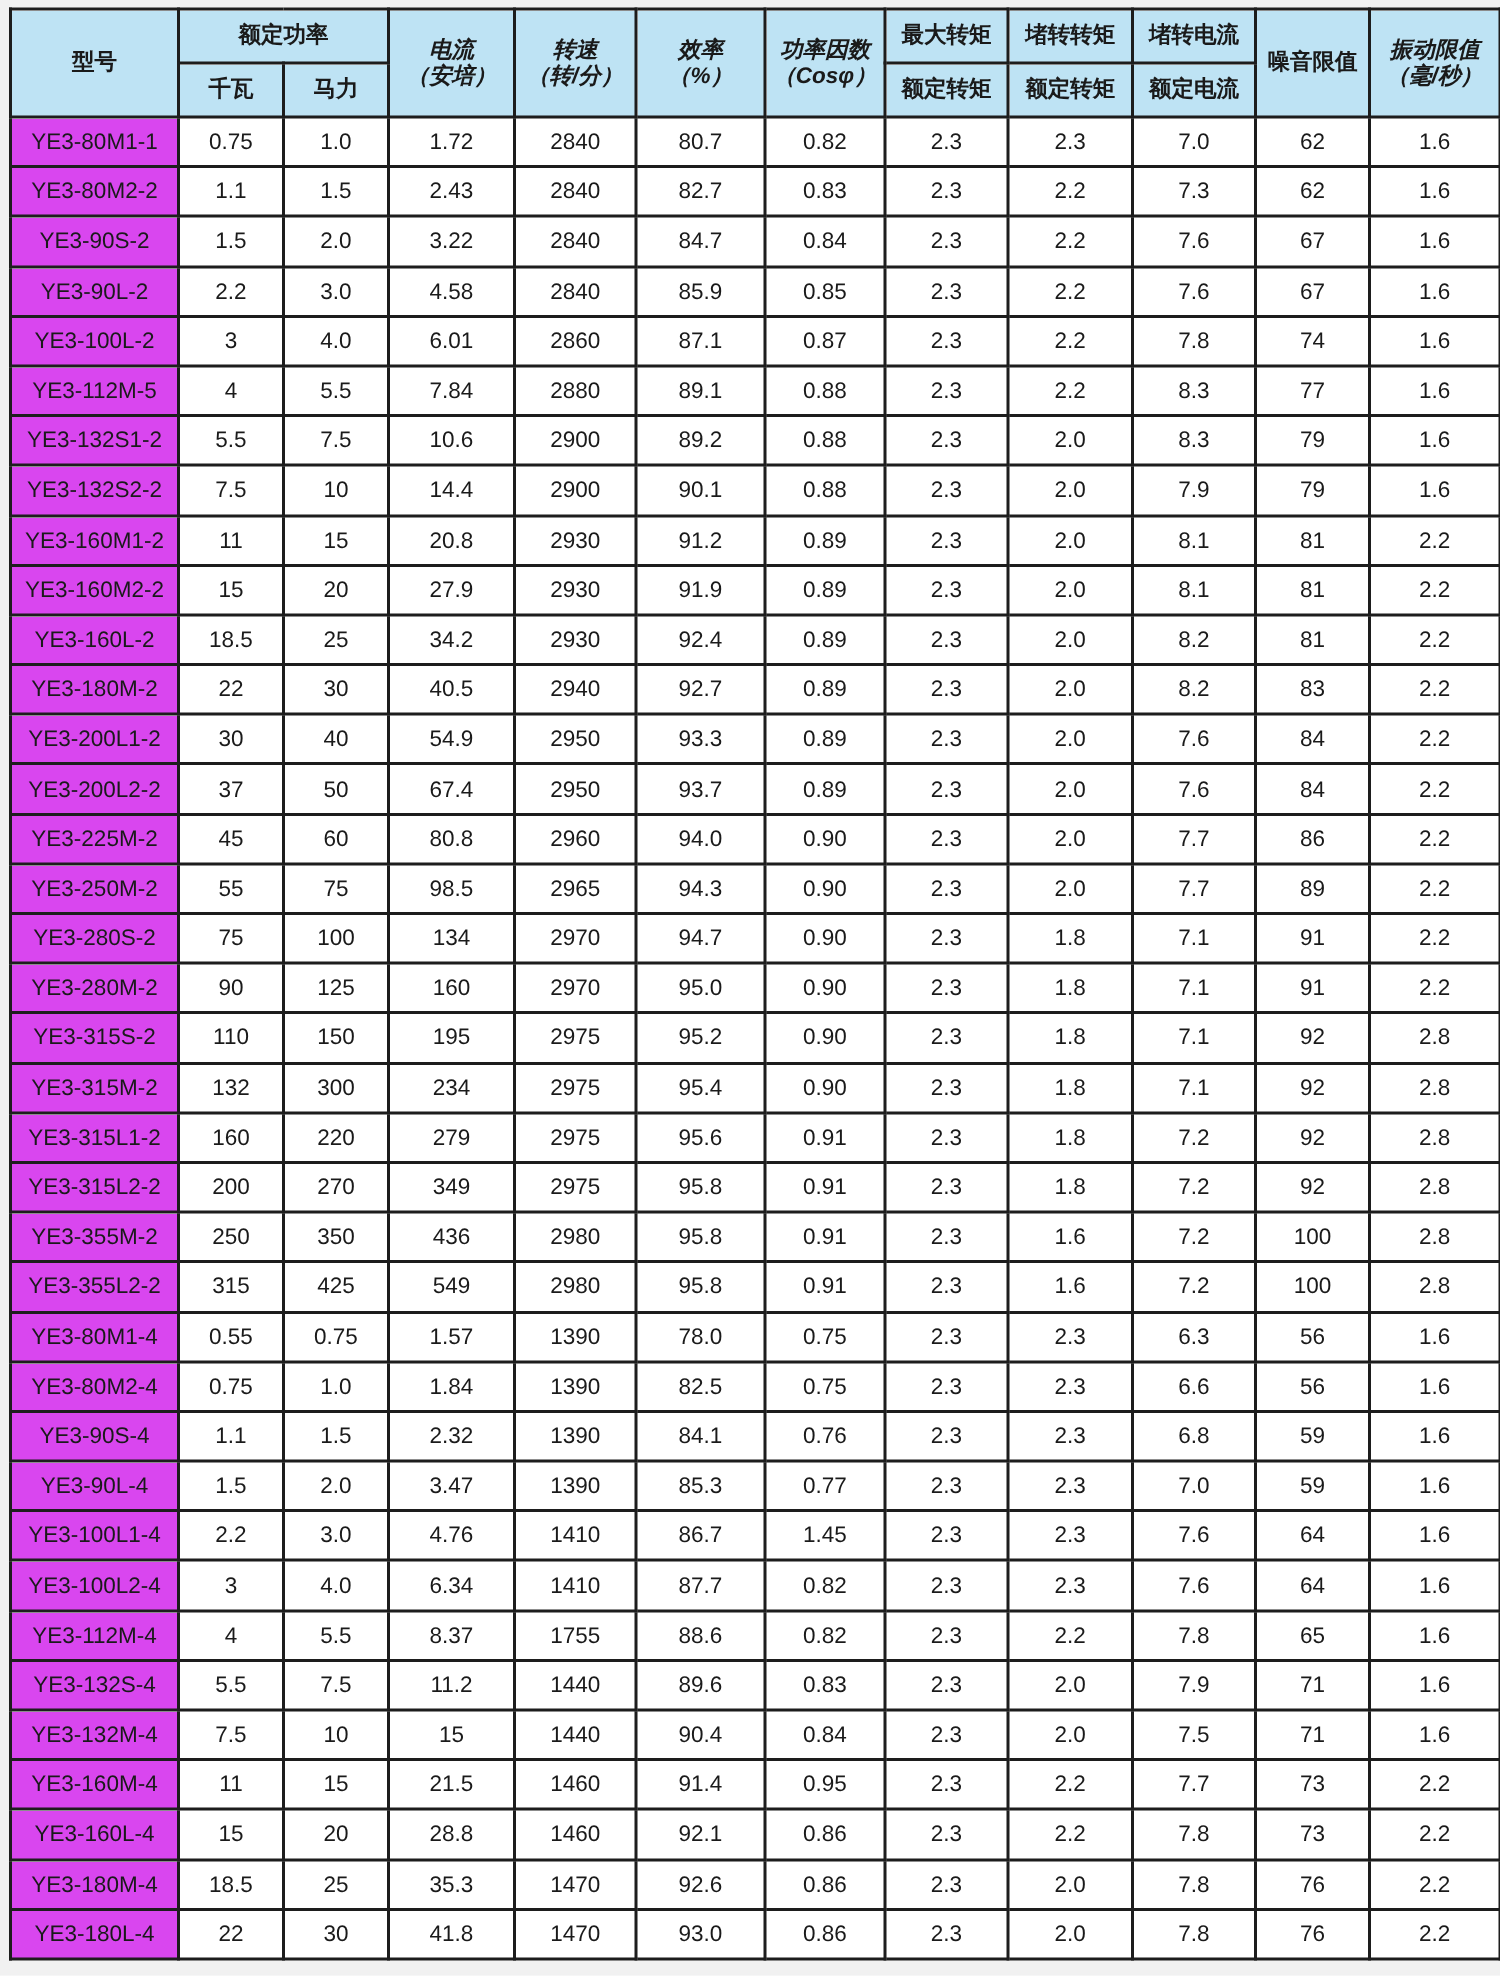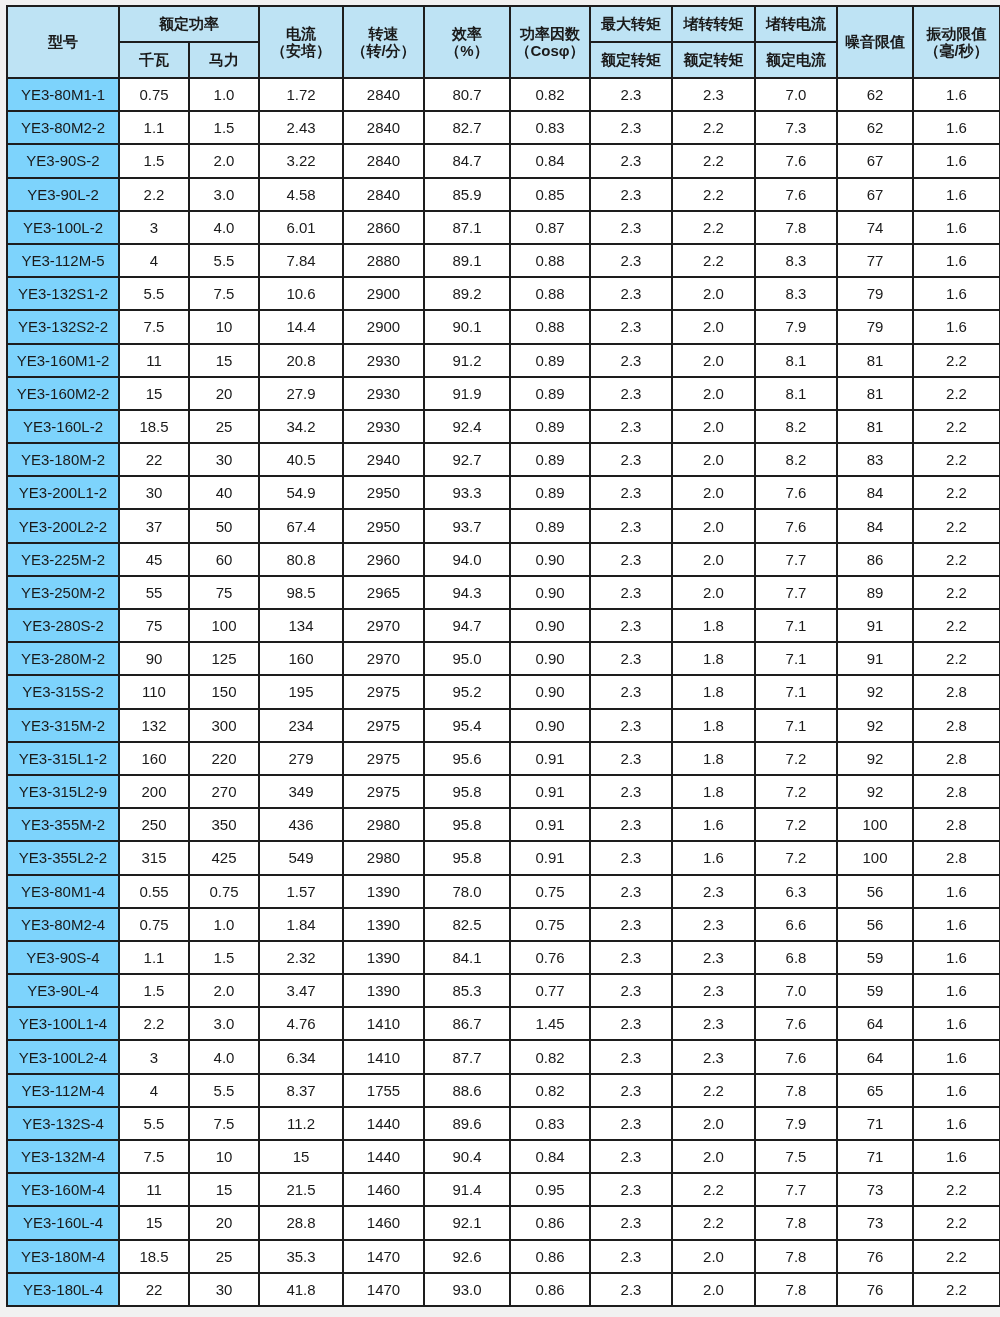--- a/index.html
+++ b/index.html
@@ -37,23 +37,23 @@
     height: 34px;
     line-height: 1.2;
   }
   table.spec td {
     font-size: 15px;
     font-weight: normal;
     height: 31.2px;
     background: #ffffff;
   }
   table.spec td.model {
-    background: #7dd3fc;
+    background: #d946ef;
   }
-  .h2line div { line-height: 17px; }
+  .h2line div { line-height: 17px; font-style: italic; }
 </style>
 </head>
 <body>
 
 <div class="page">
   <table class="spec">
     <colgroup>
       <col style="width:112px">
       <col style="width:70px">
       <col style="width:70px">
@@ -393,21 +393,21 @@
           <td>2975</td>
           <td>95.6</td>
           <td>0.91</td>
           <td>2.3</td>
           <td>1.8</td>
           <td>7.2</td>
           <td>92</td>
           <td>2.8</td>
         </tr>
         <tr>
-          <td class="model">YE3-315L2-9</td>
+          <td class="model">YE3-315L2-2</td>
           <td>200</td>
           <td>270</td>
           <td>349</td>
           <td>2975</td>
           <td>95.8</td>
           <td>0.91</td>
           <td>2.3</td>
           <td>1.8</td>
           <td>7.2</td>
           <td>92</td>

